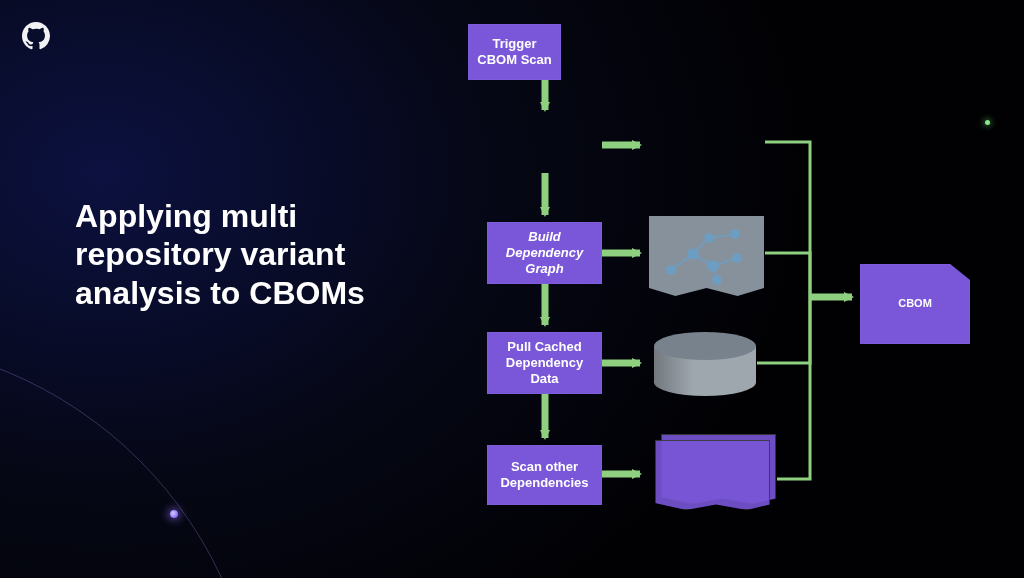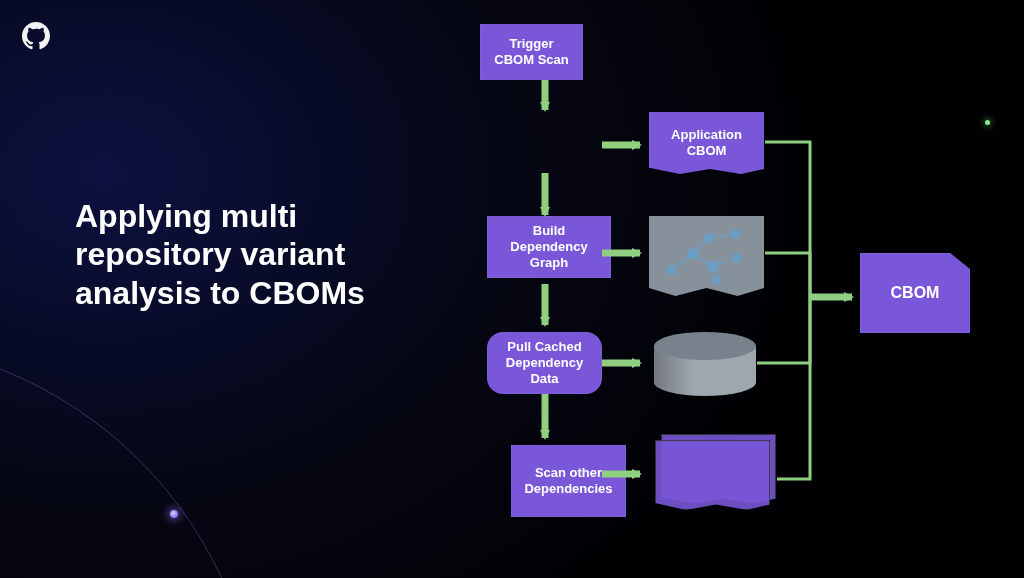--- a/index.html
+++ b/index.html
@@ -110,26 +110,25 @@
 <div class="gh-logo">
   <svg viewBox="0 0 16 16" aria-hidden="true">
       <path d="M8 0C3.58 0 0 3.58 0 8c0 3.54 2.29 6.53 5.47 7.59.4.07.55-.17.55-.38 0-.19-.01-.82-.01-1.49-2.01.37-2.53-.49-2.69-.94-.09-.23-.48-.94-.82-1.13-.28-.15-.68-.52-.01-.53.63-.01 1.08.58 1.23.82.72 1.21 1.87.87 2.33.66.07-.52.28-.87.51-1.07-1.78-.2-3.64-.89-3.64-3.95 0-.87.31-1.59.82-2.15-.08-.2-.36-1.02.08-2.12 0 0 .67-.21 2.2.82a7.42 7.42 0 0 1 2-.27c.68 0 1.36.09 2 .27 1.53-1.04 2.2-.82 2.2-.82.44 1.1.16 1.92.08 2.12.51.56.82 1.27.82 2.15 0 3.07-1.87 3.75-3.65 3.95.29.25.54.73.54 1.48 0 1.07-.01 1.93-.01 2.2 0 .21.15.46.55.38A8.013 8.013 0 0 0 16 8c0-4.42-3.58-8-8-8z"></path>
     </svg>
 </div>
 
 <h1 class="title">Applying multi repository variant analysis to CBOMs</h1>
 
 <div class="diagram">
 
-  <div class="node" style="left:480px; top:24px; width:103px; height:56px;">Trigger CBOM Scan</div>
-  <div class="node" style="left:487px; top:216px; width:124px; height:62px;">Build Dependency Graph</div>
-  <div class="node" style="left:487px; top:332px; width:115px; height:62px;border-radius:16px;">Pull Cached Dependency Data</div>
-  <div class="node" style="left:511px; top:445px; width:115px; height:72px;">Scan other Dependencies</div>
+  <div class="node" style="left:468px; top:24px; width:93px; height:56px;">Trigger CBOM Scan</div>
+  <div class="node" style="left:487px; top:222px; width:115px; height:62px;font-style:italic;">Build Dependency Graph</div>
+  <div class="node" style="left:487px; top:332px; width:115px; height:62px;">Pull Cached Dependency Data</div>
+  <div class="node" style="left:487px; top:445px; width:115px; height:60px;">Scan other Dependencies</div>
 
-  <div class="node doc-node" style="left:649px; top:112px; width:115px; height:62px;">Application CBOM</div>
 
   <div class="graph-paper" style="left:649px; top:216px; width:115px; height:80px;">
     <svg width="100" height="64" viewBox="0 0 100 64">
       <g stroke="#6aa0c9" stroke-width="1.6" fill="#6aa0c9" opacity="0.9">
         <line x1="14" y1="46" x2="36" y2="30"></line>
         <line x1="36" y1="30" x2="56" y2="42"></line>
         <line x1="36" y1="30" x2="52" y2="14"></line>
         <line x1="52" y1="14" x2="78" y2="10"></line>
         <line x1="56" y1="42" x2="80" y2="34"></line>
         <line x1="56" y1="42" x2="60" y2="56"></line>
@@ -146,21 +145,21 @@
 
   <div class="cylinder" style="left:654px; top:332px; width:102px; height:64px;">
     <div class="body"></div>
       <div class="shade"></div>
       <div class="top"></div>
   </div>
 
   <div class="stack-back" style="left:661px; top:434px; width:115px; height:70px;"></div>
   <div class="stack-back" style="left:655px; top:440px; width:115px; height:70px;"></div>
 
-  <div class="node cbom-node" style="left:860px; top:253px; width:110px; height:80px; font-size:16px;">CBOM</div>
+  <div class="node cbom-node" style="left:860px; top:264px; width:110px; height:80px; font-size:11px;">CBOM</div>
 
   <svg class="connectors">
     <defs>
       <marker id="ah" markerWidth="12" markerHeight="12" refX="8" refY="5" orient="auto" markerUnits="userSpaceOnUse">
         <path d="M0,0 L10,5 L0,10 Z" fill="#8ed07f"></path>
       </marker>
     </defs>
     <g stroke="#8ed07f" stroke-width="7" fill="none" marker-end="url(#ah)">
 
       <line x1="545" y1="80" x2="545" y2="110"></line>

